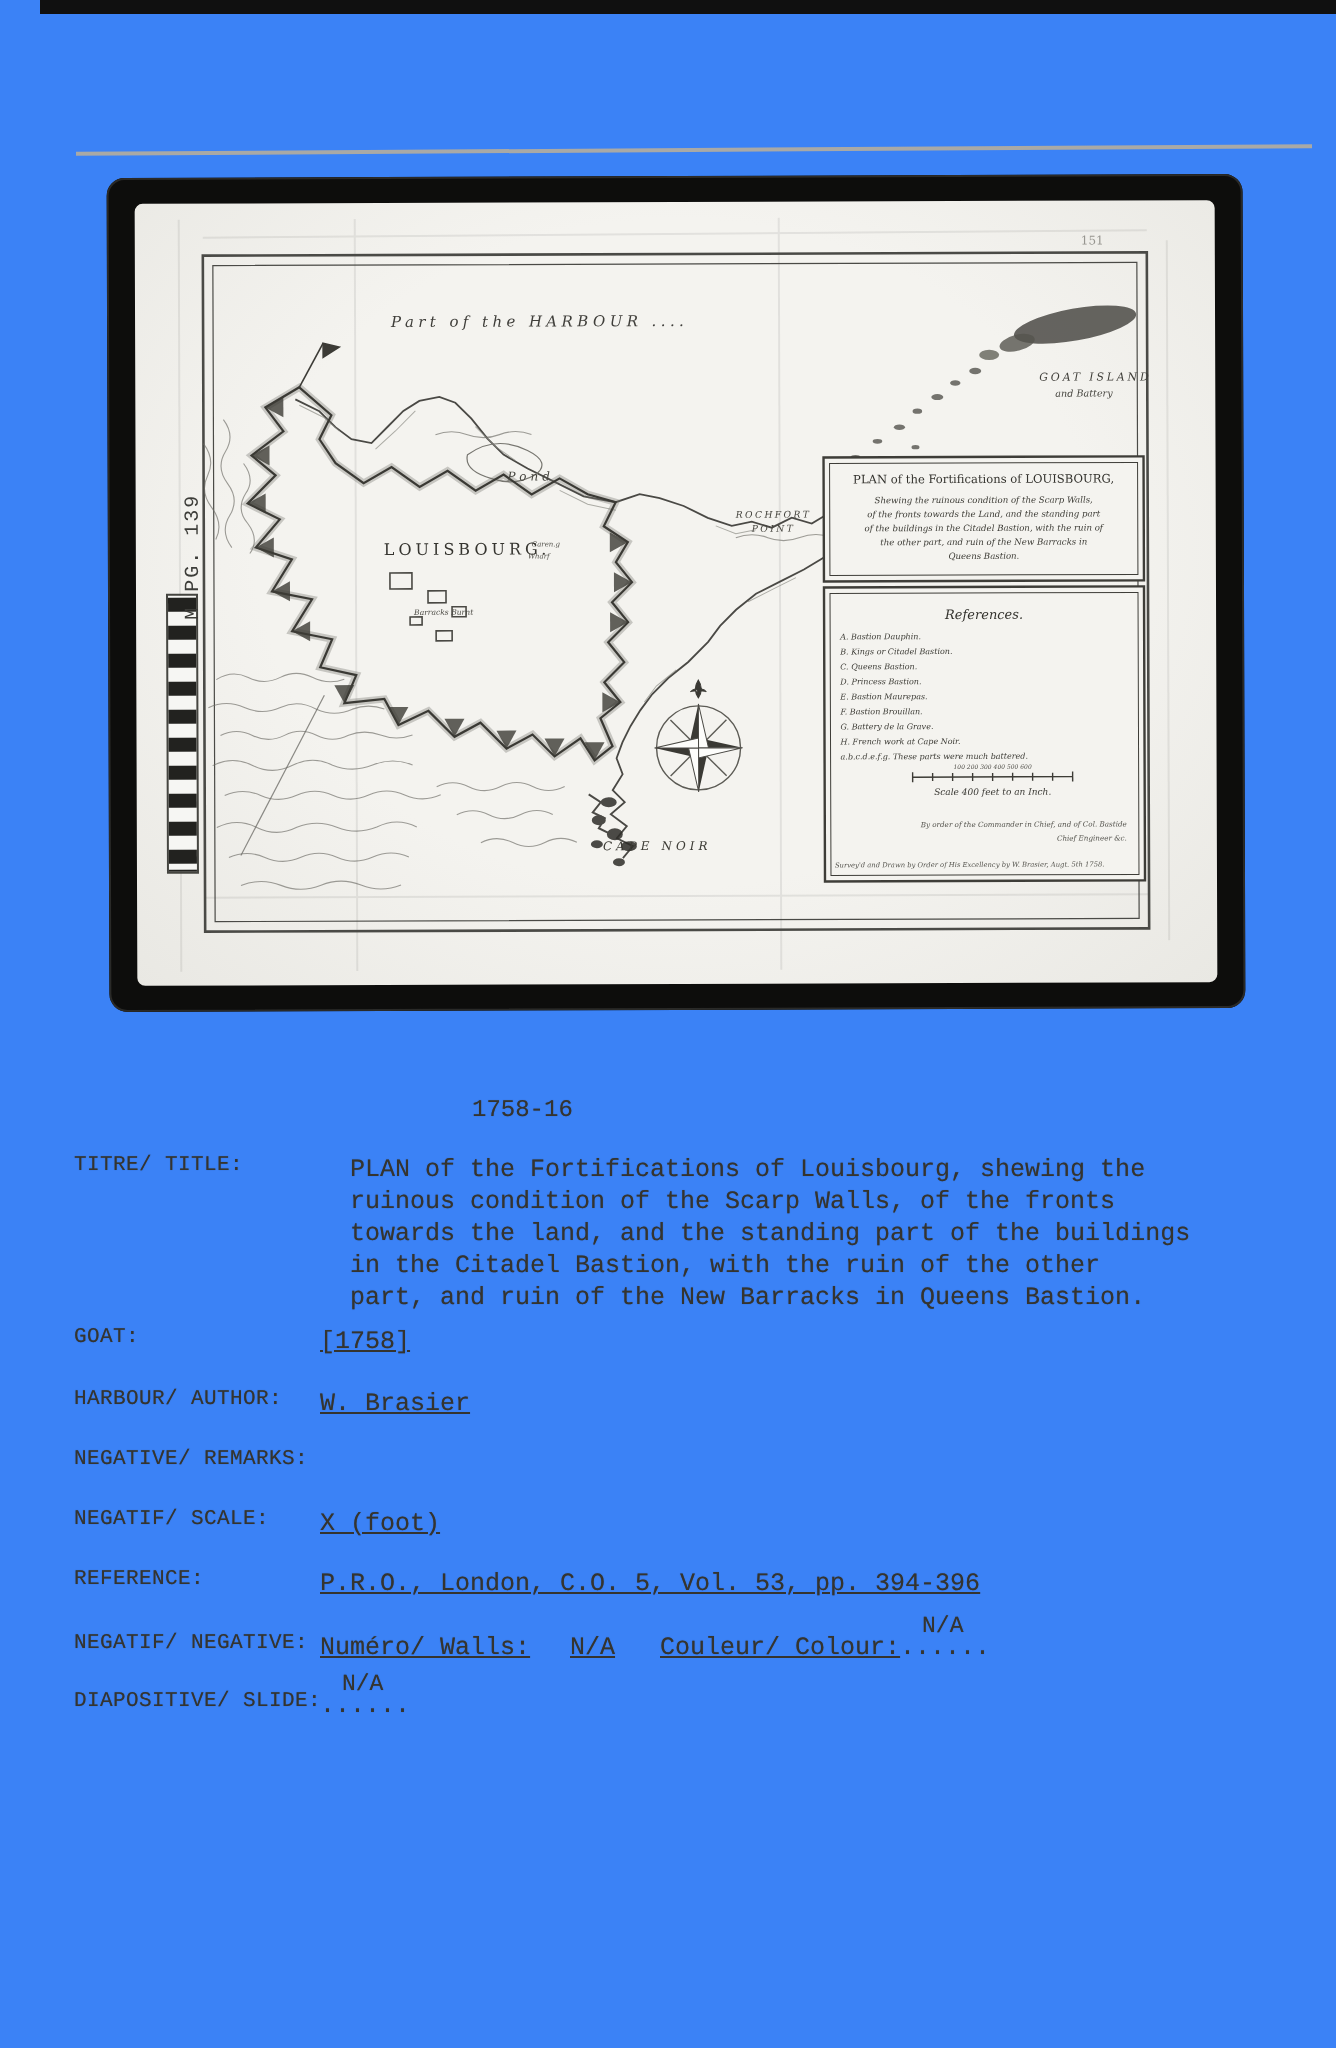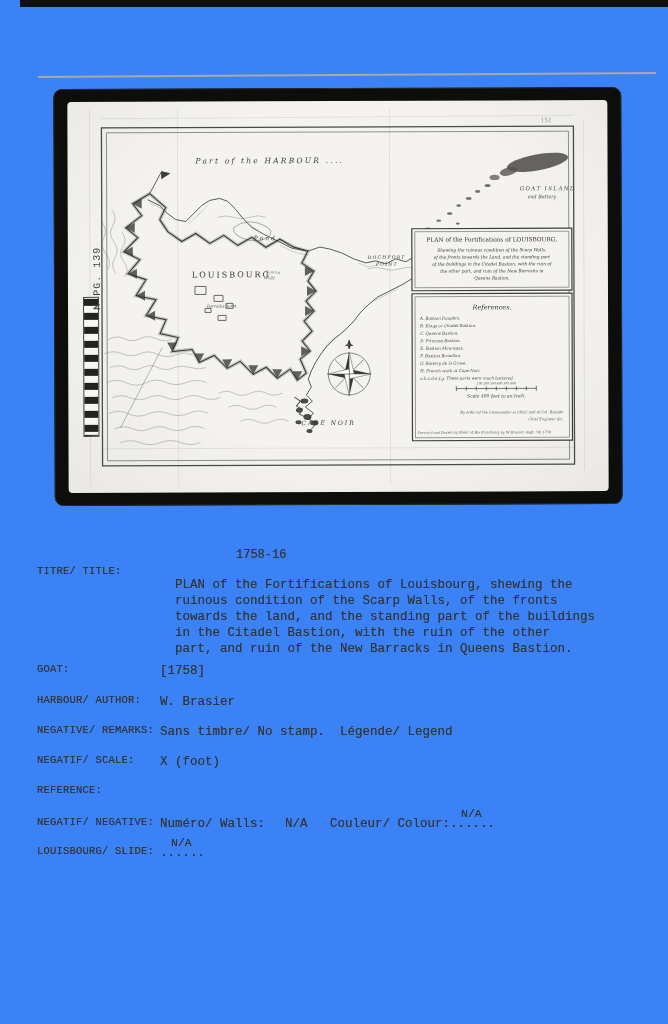--- a/index.html
+++ b/index.html
@@ -17,21 +17,21 @@
   .ruler{position:absolute;left:16px;top:196px;width:12px;height:136px;border:1px solid #38383400;
          background:repeating-linear-gradient(180deg,#22221f 0 7px,#f6f6f3 7px 14px);
          outline:1px solid #454540;}
   .margin-label{position:absolute;left:24px;top:128px;height:80px;writing-mode:vertical-rl;
                 transform:rotate(180deg);font:10px "Liberation Mono",monospace;color:#3c3c38;
                 letter-spacing:1px;}
   
   .typed{color:#35342f;text-shadow:0 0 .4px rgba(45,45,38,.55);}
   .row{position:absolute;left:0;top:0;width:668px;height:16px;}
   .lbl{position:absolute;left:37px;font-size:10.5px;line-height:13px;letter-spacing:.2px;white-space:pre;}
-  .val{position:absolute;left:160px;font-size:12.5px;line-height:16px;white-space:pre;}
+  .val{position:absolute;left:160px;font-size:12.5px;line-height:16px;white-space:pre;text-decoration:underline;}
   .val-block{position:absolute;left:160px;width:470px;font-size:12.5px;line-height:16px;white-space:pre-line;margin-left:15px;}
   .num-hdr{position:absolute;left:236px;top:548px;font-size:12px;}
   .dotstack{position:relative;display:inline-block;}
   .dotstack .na{position:absolute;top:-10px;left:11px;font-size:11.5px;}
 </style>
 </head>
 <body>
 
 <div id="page">
 
@@ -247,59 +247,59 @@
 
       <div class="ruler"></div>
       <div class="margin-label">M PG. 139</div>
     </div>
   </div>
 
   <div class="typed">
 
     <div class="num-hdr">1758-16</div>
 
-    <div class="row" style="top:565px">
+    <div class="row" style="top:577px">
       <span class="lbl">TITRE/ TITLE:</span>
     </div>
     <div class="val-block" style="top:577px">PLAN of the Fortifications of Louisbourg, shewing the
 ruinous condition of the Scarp Walls, of the fronts
 towards the land, and the standing part of the buildings
 in the Citadel Bastion, with the ruin of the other
 part, and ruin of the New Barracks in Queens Bastion.</div>
 
     <div class="row" style="top:663px">
       <span class="lbl">GOAT:</span>
       <span class="val">[1758]</span>
     </div>
 
     <div class="row" style="top:694px">
       <span class="lbl">HARBOUR/ AUTHOR:</span>
       <span class="val">W. Brasier</span>
     </div>
 
     <div class="row" style="top:724px">
       <span class="lbl">NEGATIVE/ REMARKS:</span>
-      <span class="val">Sans timbre/ No stamp.  Légende/ Legend</span>
     </div>
 
     <div class="row" style="top:754px">
       <span class="lbl">NEGATIF/ SCALE:</span>
       <span class="val">X (foot)</span>
     </div>
 
     <div class="row" style="top:784px">
       <span class="lbl">REFERENCE:</span>
+      <span class="val">P.R.O., London, C.O. 5, Vol. 53, pp. 394-396</span>
     </div>
 
     <div class="row" style="top:816px">
       <span class="lbl">NEGATIF/ NEGATIVE:</span>
       <span class="val" style="left:160px">Numéro/ Walls:</span>
       <span class="val" style="left:285px">N/A</span>
       <span class="val" style="left:330px"><span>Couleur/ Colour:</span><span class="dotstack"><span class="na">N/A</span><span>......</span></span></span>
     </div>
 
     <div class="row" style="top:845px">
-      <span class="lbl">LOUISBOURG/ SLIDE:</span>
+      <span class="lbl">DIAPOSITIVE/ SLIDE:</span>
       <span class="val" style="left:160px"><span class="dotstack"><span class="na">N/A</span><span>......</span></span></span>
     </div>
 
   </div>
 </div>
 
 </body></html>

